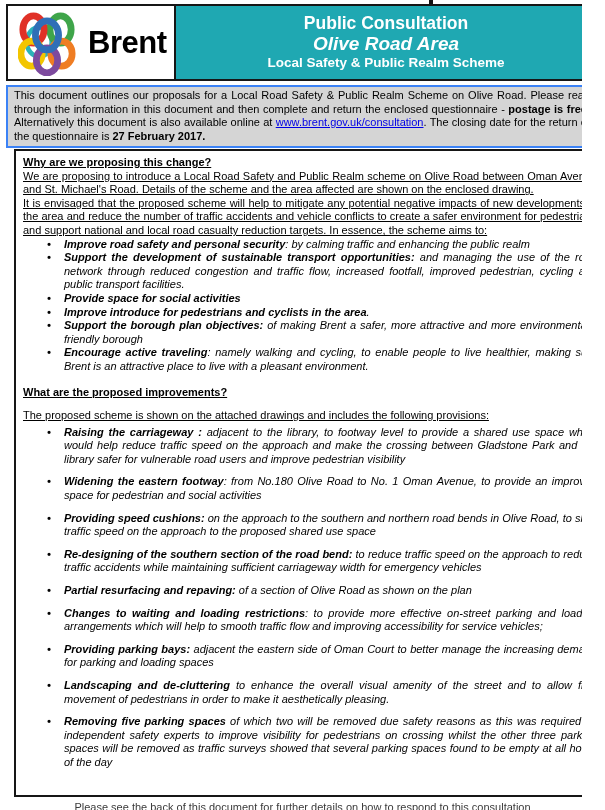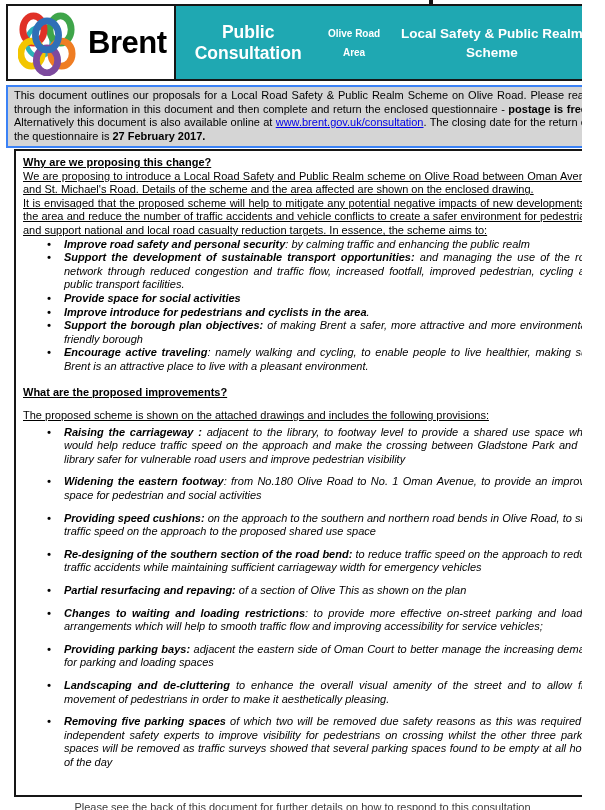--- a/index.html
+++ b/index.html
@@ -45,29 +45,29 @@
     font-weight: bold;
     letter-spacing: -0.5px;
     margin-left: 12px;
     line-height: 31px;
   }
   .title-cell {
     flex: 1;
     border: 2px solid #161616;
     border-left: none;
     display: flex;
-    flex-direction: row;
+    flex-direction: column;
     align-items: center;
     justify-content: center;
     text-align: center;
     color: #fff;
     font-weight: bold;
   }
   .title-line1 { font-size: 17.5px; line-height: 21px; }
-  .title-line2 { font-size: 10px; line-height: 19px; }
+  .title-line2 { font-size: 19px; line-height: 19px; font-style: italic; }
   .title-line3 { font-size: 13.5px; line-height: 19px; }
   
   .intro-box {
     position: absolute;
     left: 6px; top: 85px;
     width: 592px;
     border: 2px solid #3b82f6;
     padding: 2px 6px 3px 6px;
     text-align: justify;
   }
@@ -177,21 +177,21 @@
 
     <div class="gap10"></div>
 
     <p class="para">The proposed scheme is shown on the attached drawings and includes the following provisions:</p>
 
     <ul class="bullets spaced" style="margin-top:3px;">
       <li><b>Raising the carriageway :</b><span> adjacent to the library, to footway level to provide a shared use space which would help reduce traffic speed on the approach and make the crossing between Gladstone Park and the library safer for vulnerable road users and improve pedestrian visibility</span></li>
       <li><b>Widening the eastern footway</b><span>: from No.180 Olive Road to No. 1 Oman Avenue, to provide an improved space for pedestrian and social activities</span></li>
       <li><b>Providing speed cushions:</b><span> on the approach to the southern and northern road bends in Olive Road, to slow traffic speed on the approach to the proposed shared use space</span></li>
       <li><b>Re-designing of the southern section of the road bend:</b><span> to reduce traffic speed on the approach to reduce traffic accidents while maintaining sufficient carriageway width for emergency vehicles</span></li>
-      <li><b>Partial resurfacing and repaving:</b><span> of a section of Olive This as shown on the plan</span></li>
+      <li><b>Partial resurfacing and repaving:</b><span> of a section of Olive Road as shown on the plan</span></li>
       <li><b>Changes to waiting and loading restrictions</b><span>: to provide more effective on-street parking and loading arrangements which will help to smooth traffic flow and improving accessibility for service vehicles;</span></li>
       <li><b>Providing parking bays:</b><span> adjacent the eastern side of Oman Court to better manage the increasing demand for parking and loading spaces</span></li>
       <li><b>Landscaping and de-cluttering</b><span> to enhance the overall visual amenity of the street and to allow free movement of pedestrians in order to make it aesthetically pleasing.</span></li>
       <li><b>Removing five parking spaces</b><span> of which two will be removed due safety reasons as this was required by independent safety experts to improve visibility for pedestrians on crossing whilst the other three parking spaces will be removed as traffic surveys showed that several parking spaces found to be empty at all hours of the day</span></li>
     </ul>
 
   </div>
 
   <div class="footer-note">Please see the back of this document for further details on how to respond to this consultation</div>
 

